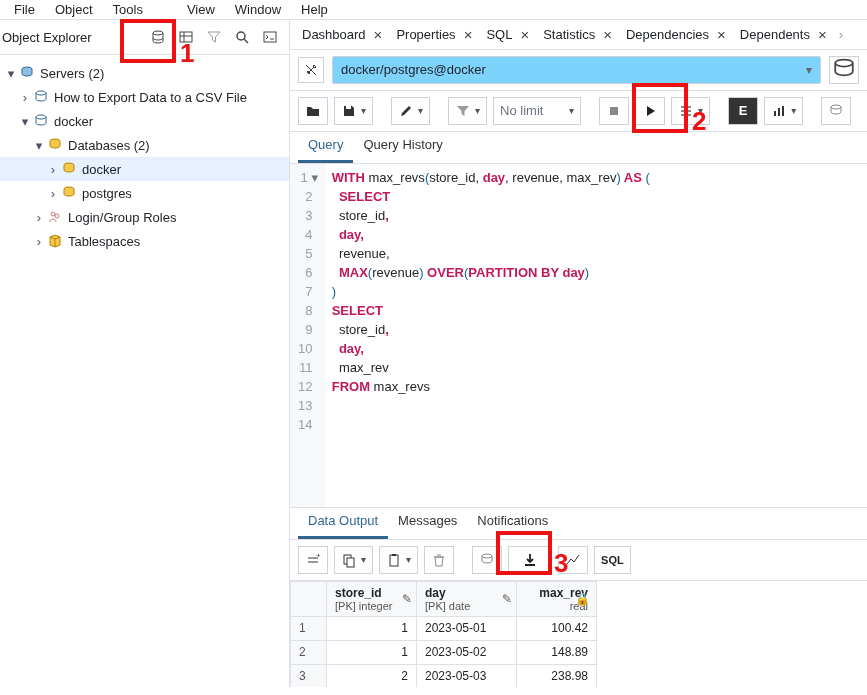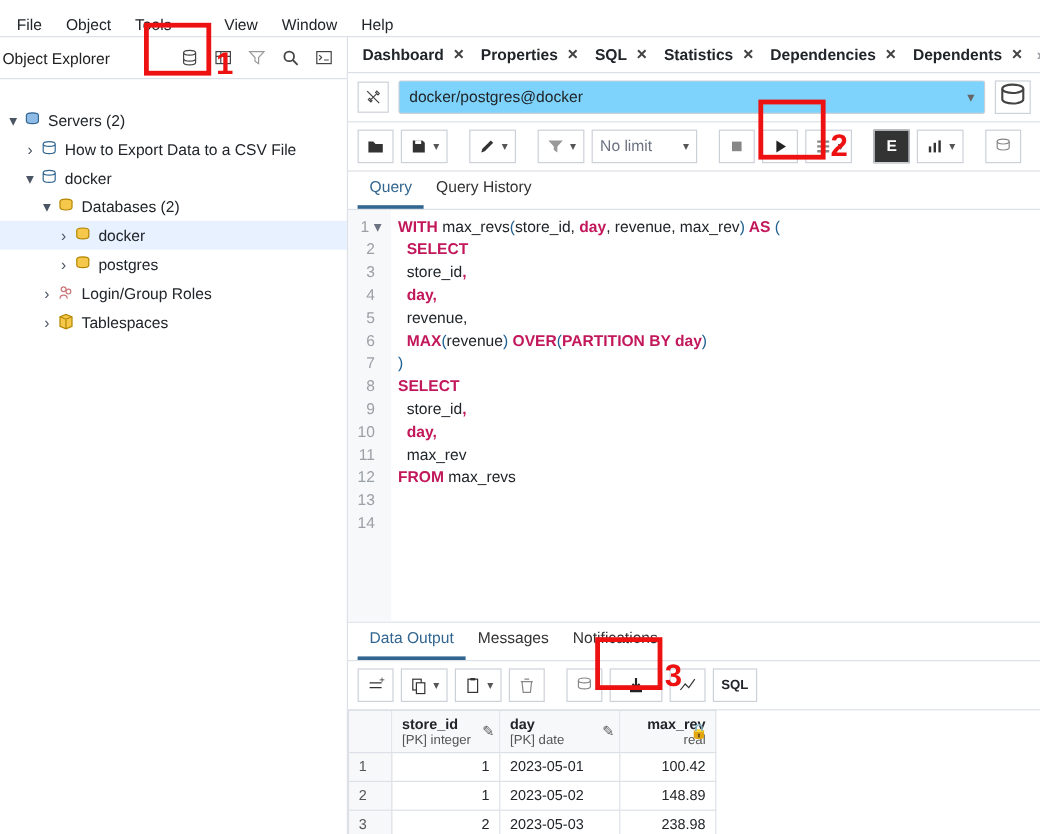--- a/index.html
+++ b/index.html
@@ -1,38 +1,38 @@
 <!DOCTYPE html>
 <html><head>
 <meta charset="utf-8">
 <style>
   * { box-sizing: border-box; margin: 0; padding: 0; font-family: Arial, Helvetica, sans-serif; }
   body { width: 867px; height: 695px; overflow: hidden; font-size: 13px; color: #212529; background: #fff; position: relative; }
-  .menubar { height: 20px; display: flex; align-items: center; padding: 0 4px; border-bottom: 1px solid #dde0e6; margin-top: 11px; }
+  .menubar { height: 20px; display: flex; align-items: center; padding: 0 4px; border-bottom: 1px solid #dde0e6; }
   .menubar span { padding: 4px 10px; cursor: default; }
 
   .main { display: flex; height: calc(100% - 28px); }
-  .sidebar { width: 290px; border-right: 1px solid #dde0e6; display: flex; flex-direction: column; gap: 16px; }
+  .sidebar { width: 290px; border-right: 1px solid #dde0e6; display: flex; flex-direction: column; }
   .sb-header { display: flex; align-items: center; border-bottom: 1px solid #dde0e6; padding: 4px 6px 4px 0; }
   .sb-title { flex: 1; padding-left: 2px; font-size: 13px; color: #222; }
   .sb-icons { display: flex; align-items: center; gap: 2px; }
   .icon-btn { width: 26px; height: 26px; display:flex; align-items:center; justify-content:center; border:1px solid transparent; background:#fff; }
   .icon-btn svg { width: 16px; height: 16px; }
 
   .tree { padding: 6px 0; font-size: 13px; }
   .tree-row { display:flex; align-items:center; height: 24px; cursor:default; }
   .tree-row.sel { background:#e7f1ff; }
   .tw { width: 14px; display:inline-flex; justify-content:center; color:#4b5563; }
   .node-icon { width: 18px; display:inline-flex; align-items:center; justify-content:center; margin-right: 4px; }
   .node-icon svg { width:16px; height:16px; }
   .node-label { white-space: nowrap; }
   .pad { display:inline-block; }
 
   .content { flex:1; display:flex; flex-direction:column; min-width:0; }
-  .tabsbar { height: 30px; display:flex; align-items:center; border-bottom:1px solid #dde0e6; padding:0 6px; overflow:hidden;font-weight:bold; }
+  .tabsbar { height: 30px; display:flex; align-items:center; border-bottom:1px solid #dde0e6; padding:0 6px; overflow:hidden; }
   .tab { display:flex; align-items:center; gap:6px; padding:0 6px; height: 100%; }
   .tab .close { font-size: 15px; color:#444; padding:0 2px; }
   .tabsbar .gt { color:#9aa0a6; padding:0 4px; }
 
   .conn-bar { display:flex; align-items:center; gap:8px; padding:6px 8px; border-bottom:1px solid #dde0e6; }
   .conn-select { flex:1; display:flex; align-items:center; justify-content:space-between; border:1px solid #ccd1d9; background:#7dd3fc; height:28px; padding:0 8px; border-radius:2px; }
   .conn-select .chev { font-size:12px; color:#666; }
   .db-btn { width:30px; height:28px; border:1px solid #ccd1d9; display:flex; align-items:center; justify-content:center; }
 
   .toolbar { display:flex; align-items:center; gap:6px; padding:6px 8px; border-bottom:1px solid #dde0e6; flex-wrap:nowrap; }

